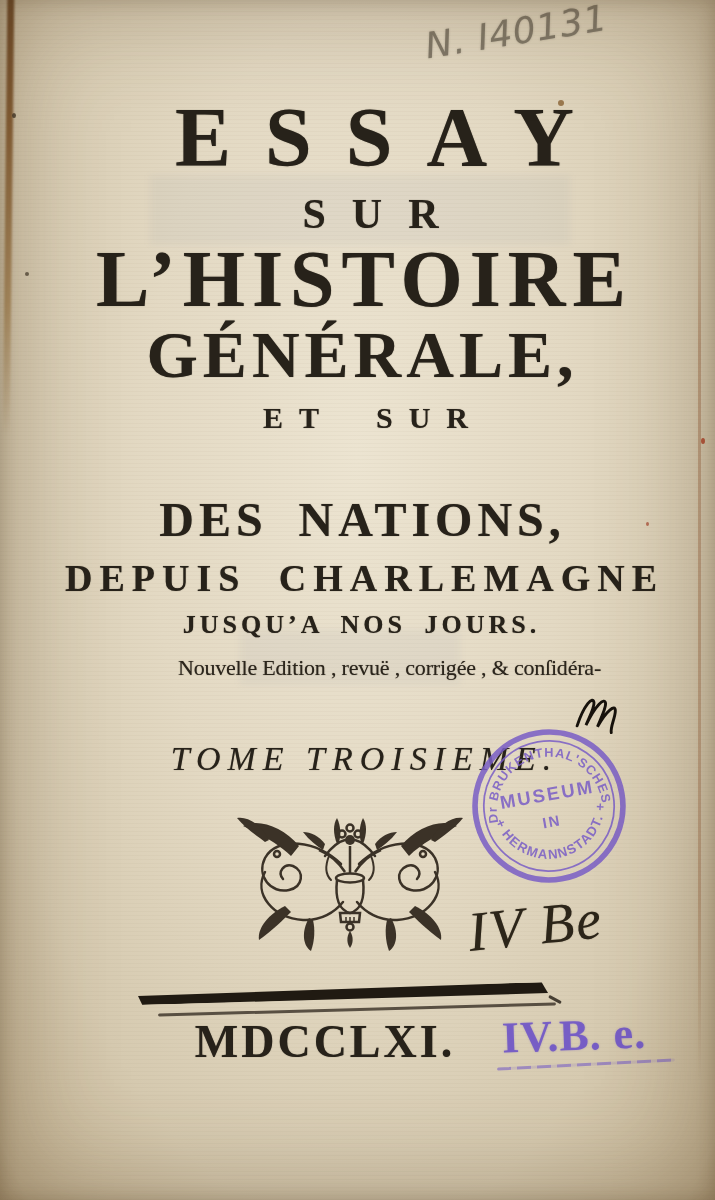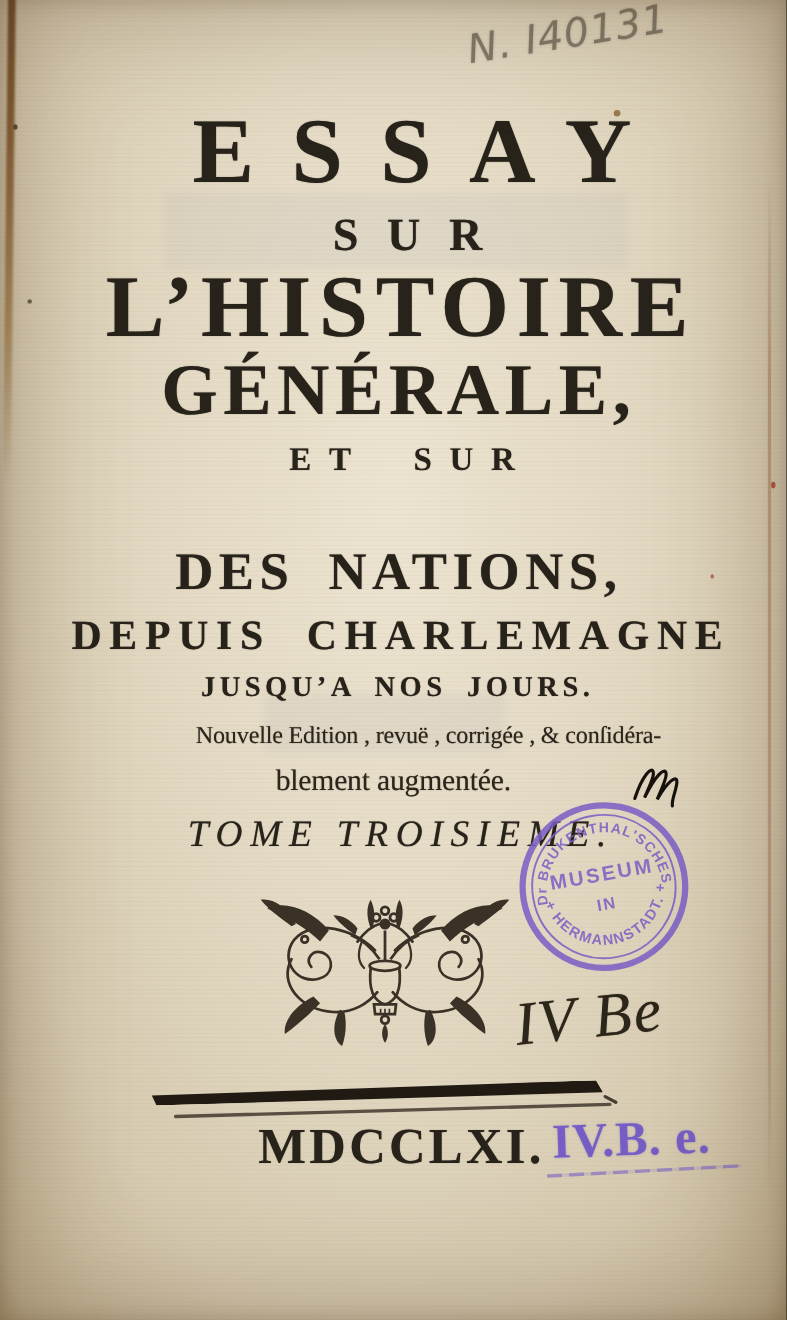--- a/index.html
+++ b/index.html
@@ -25,21 +25,21 @@
   .l-histoire{top:239px;font-size:80px;font-weight:700;letter-spacing:7px;padding-left:7px;}
   .l-generale{top:322px;font-size:66px;font-weight:700;letter-spacing:5px;padding-left:5px;}
   .l-etsur   {top:403px;font-size:30px;font-weight:700;letter-spacing:16px;word-spacing:18px;padding-left:16px;}
   .l-moeurs  {top:441px;font-size:41px;font-weight:700;letter-spacing:2px;word-spacing:8px;}
   .l-nations {top:496px;font-size:48px;font-weight:700;letter-spacing:5px;word-spacing:14px;padding-left:5px;}
   .l-depuis  {top:559px;font-size:38px;font-weight:700;letter-spacing:7px;word-spacing:16px;padding-left:7px;}
   .l-jusqua  {top:612px;font-size:26px;font-weight:700;letter-spacing:4px;word-spacing:8px;padding-left:4px;}
   .l-ed1     {top:657px;font-size:22px;letter-spacing:-0.2px;color:#2b251c;margin-left:32px;}
   .l-ed2     {top:696px;font-size:27px;letter-spacing:-0.2px;color:#2b251c;}
   .l-tome    {top:742px;font-size:34px;font-style:italic;letter-spacing:7px;padding-left:7px;}
-  .l-year    {top:1019px;font-size:46px;font-weight:700;letter-spacing:3px;width:650px;padding-left:40px;}
+  .l-year    {top:1019px;font-size:46px;font-weight:700;letter-spacing:3px;width:650px;}
 
   .pencil{
     position:absolute;left:424px;top:6px;width:250px;
     font-family:"DejaVu Sans",sans-serif;font-style:italic;font-size:36px;
     color:rgba(122,114,99,.9);transform:rotate(-9deg);letter-spacing:1px;
     text-shadow:0 0 2px rgba(122,114,99,.5);white-space:nowrap;
   }
   .ink-mark{
     position:absolute;left:468px;top:893px;
     font-style:italic;font-size:56px;color:#2c2519;transform:rotate(-6deg);
@@ -104,21 +104,20 @@
 
   <div class="tline l-essay">ESSAY</div>
   <div class="tline l-sur">SUR</div>
   <div class="tline l-histoire">L’HISTOIRE</div>
   <div class="tline l-generale">GÉNÉRALE,</div>
   <div class="tline l-etsur">ET SUR</div>
   <div class="tline l-nations">DES NATIONS,</div>
   <div class="tline l-depuis">DEPUIS CHARLEMAGNE</div>
   <div class="tline l-jusqua">JUSQU’A NOS JOURS.</div>
   <div class="tline l-ed1">Nouvelle Edition , revuë , corrigée , &amp; conſidéra-</div>
-  <div class="tline l-ed2">blement augmentée.</div>
   <div class="tline l-tome">TOME TROISIEME.</div>
 
   <svg class="ornament" viewBox="0 0 250 145" aria-hidden="true">
     <defs>
       <g id="ornhalf" stroke="#3b3227" fill="none" stroke-width="2.5" stroke-linecap="round">
         <path d="M116,54 C92,30 52,26 40,48 C31,66 46,84 64,80 C78,77 80,61 68,56 C59,53 52,62 58,69"></path>
         <path d="M40,62 C28,84 48,108 78,110 C96,111 110,102 118,92"></path>
         <path d="M74,36 C58,16 32,8 18,16 C36,24 54,34 66,46 Z" fill="#3b3227" stroke="none"></path>
         <path d="M44,30 C36,14 22,6 12,8 C20,18 32,26 40,32 Z" fill="#3b3227" stroke="none"></path>
         <circle cx="52" cy="44" r="3"></circle>

